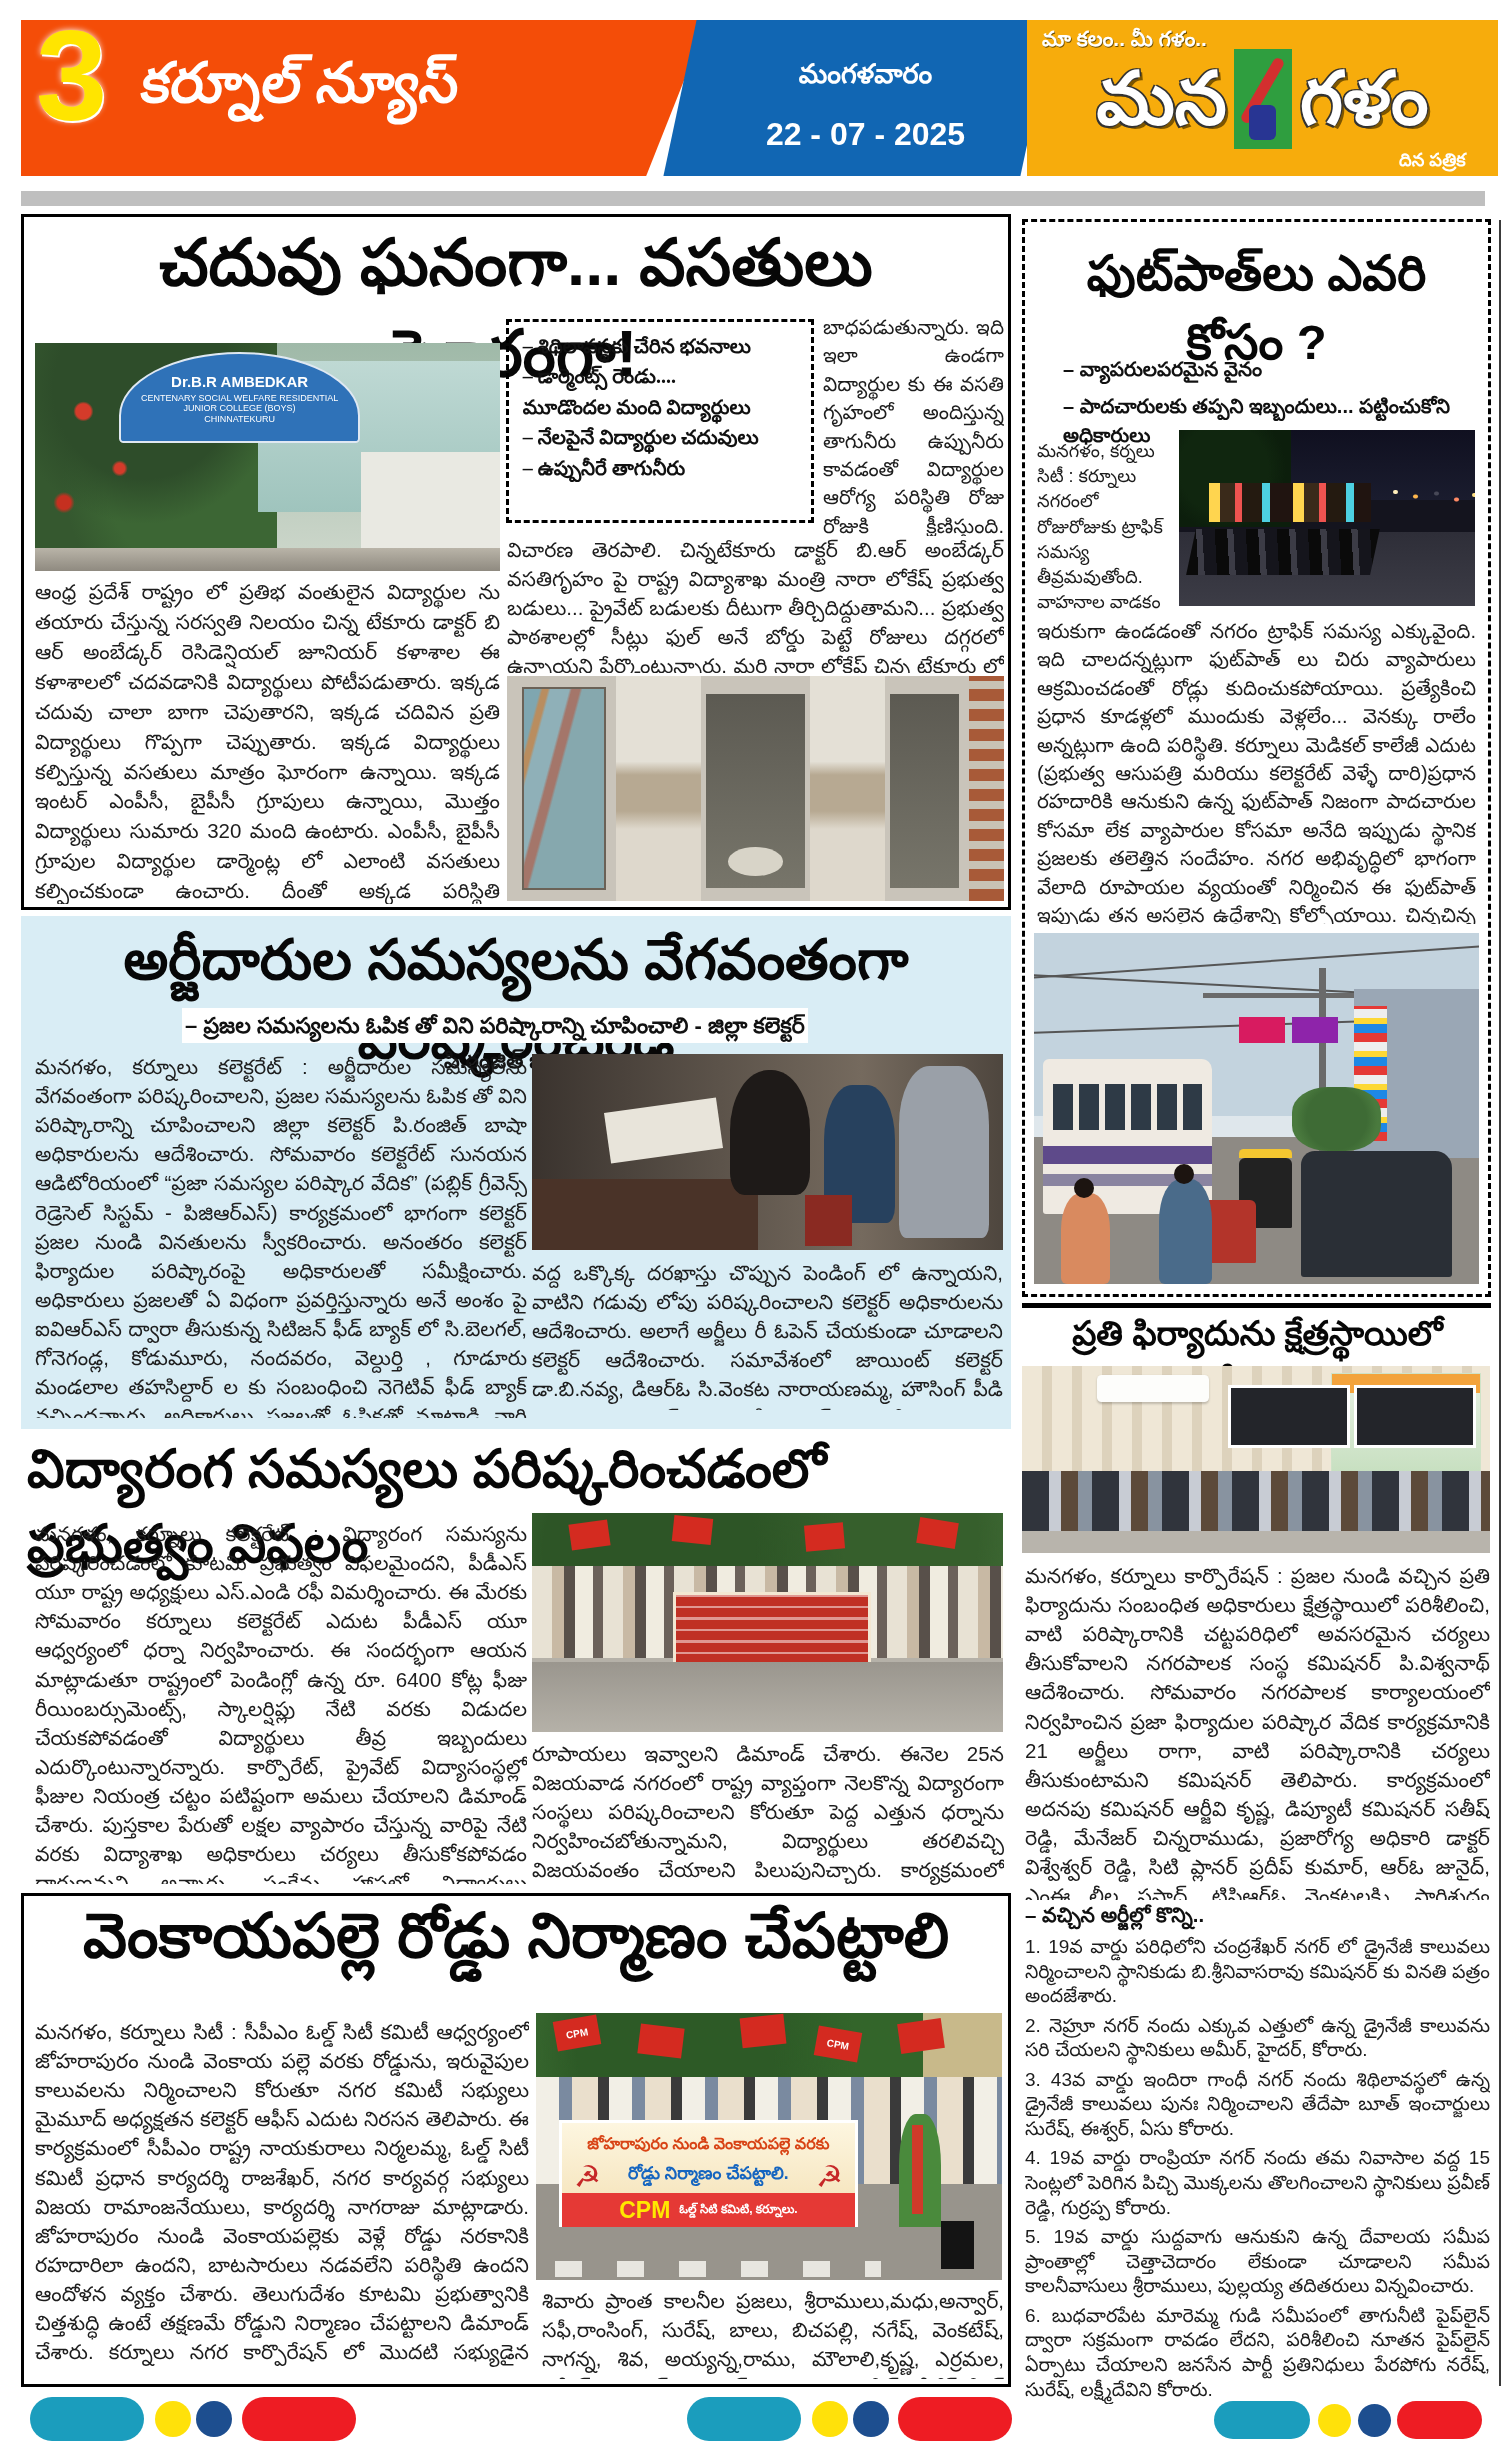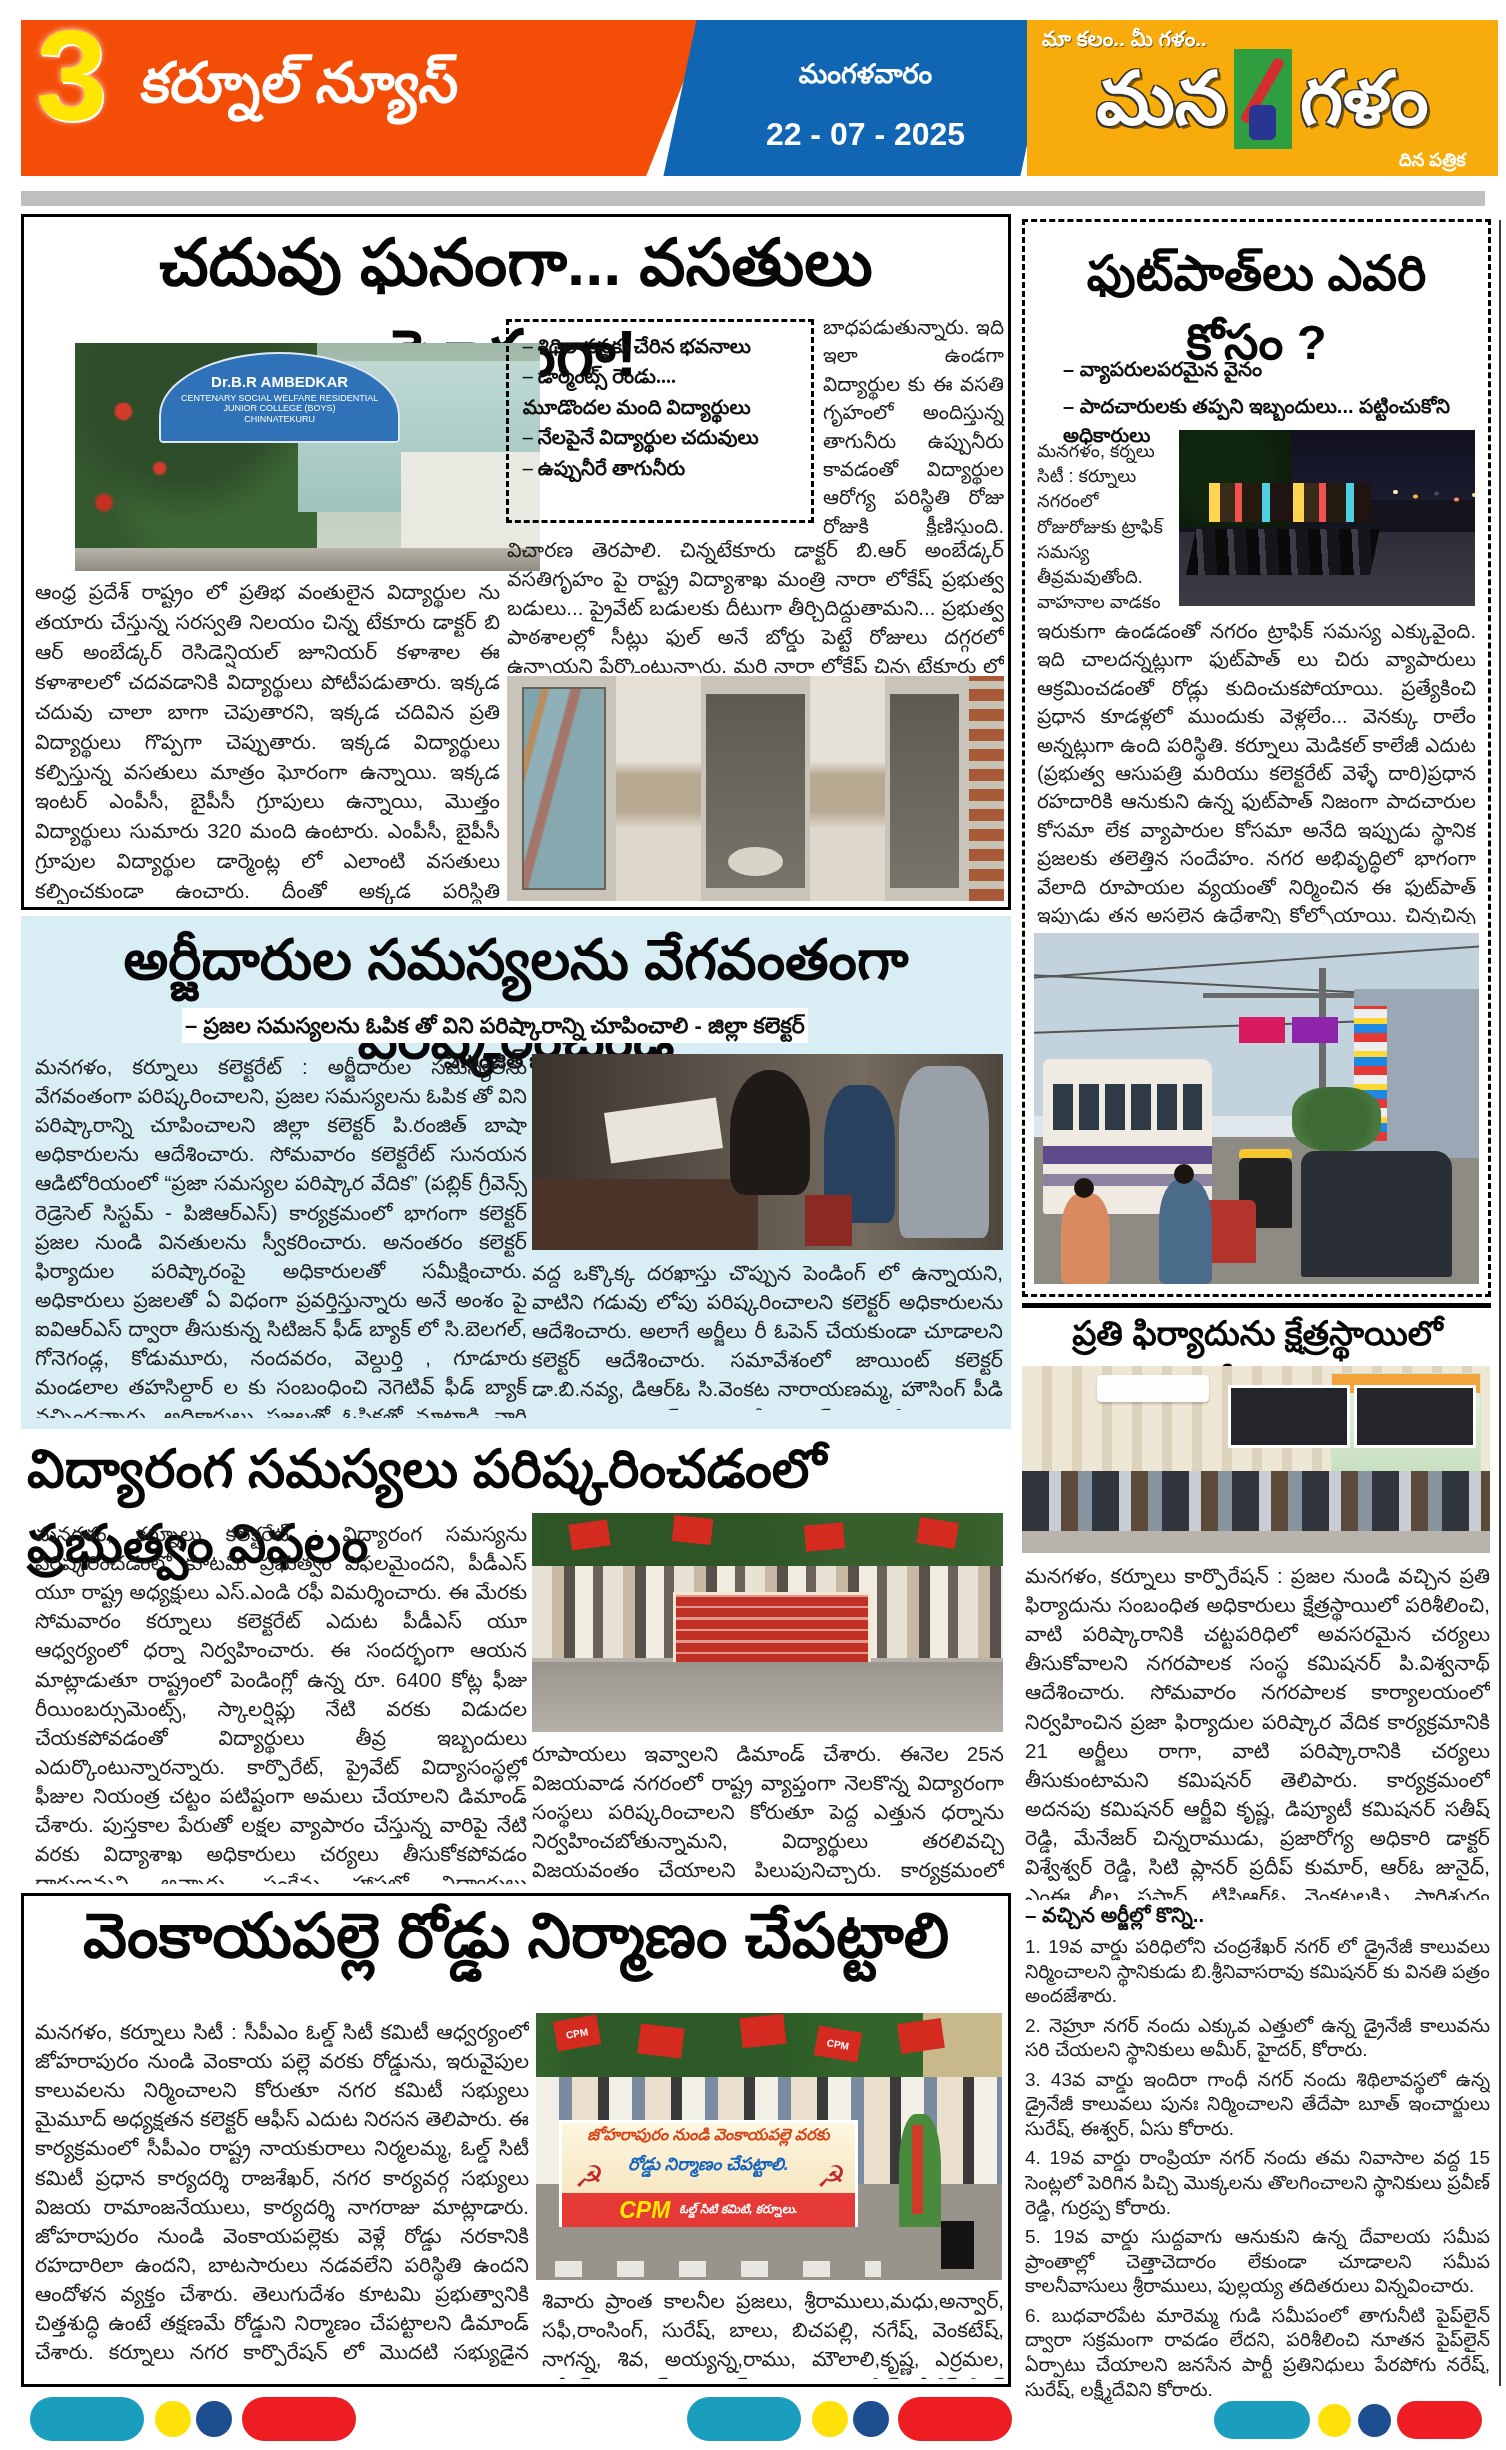--- a/index.html
+++ b/index.html
@@ -87,21 +87,21 @@
   .cpm{background:#98948c;}
   .c-trees{left:0;top:0;width:100%;height:30%;background:
            radial-gradient(circle at 30% 50%,#2d5a26 0 30%,transparent 55%),
            radial-gradient(circle at 75% 40%,#33652a 0 32%,transparent 60%),#3d6e33;}
   .c-bldg{right:0;top:0;width:17%;height:46%;background:#c8b98a;}
   .c-crowd{left:0;top:24%;width:100%;height:40%;background:
            repeating-linear-gradient(90deg,#f2efe6 0 23px,#7a8aa0 23px 36px,#eadfcc 36px 62px,#3a3a3a 62px 73px);}
   .c-flag{position:absolute;width:44px;height:30px;background:#d42a20;color:#fff;font-size:10px;font-weight:bold;
           display:flex;align-items:center;justify-content:center;}
   .c-banner{left:5%;top:40%;width:64%;height:42%;background:linear-gradient(#fdf6e0,#f3dfb2);
-            border:3.8px solid #fff;box-sizing:border-box;text-align:center;padding-top:3px;font-style:italic;}
+            border:3.8px solid #fff;box-sizing:border-box;text-align:center;padding-top:12px;}
   .c-b1{font-size:16px;font-weight:bold;color:#d84315;margin:0;}
   .c-b2{font-size:17.5px;font-weight:bold;color:#1565c0;margin:6px 0 0;}
   .c-strip{position:absolute;left:0;bottom:0;width:100%;height:34%;background:#e53935;
            display:flex;align-items:center;justify-content:center;gap:9px;}
   .c-cpm{font-size:23px;font-weight:bold;color:#ffe800;}
   .c-org{font-size:12px;font-weight:bold;color:#fff;}
   .c-sickle{position:absolute;font-size:30px;color:#c62828;top:34%;}
   .c-woman{right:13%;top:38%;width:9%;height:48%;background:#4a8a3c;border-radius:40% 40% 10% 10%;}
   .c-scarf{position:absolute;left:30%;top:8%;width:26%;height:70%;background:#d03a2a;}
   .c-road{left:0;bottom:0;width:100%;height:20%;background:#98948c;}
@@ -199,21 +199,21 @@
     </span>
     <span class="mast-word">గళం</span>
   </div>
   <div class="abs hdr-edition">దిన పత్రిక</div>
   <div class="abs gray-rule"></div>
   <div class="abs right-rule"></div>
 
   <div class="abs a1-box"></div>
   <div class="abs a1-headline hl center">చదువు ఘనంగా... వసతులు ఘోరంగా!</div>
 
-  <div class="photo college" style="left:35px;top:343px;width:465px;height:228px;margin-left:40px;">
+  <div class="photo college" style="left:35px;top:343px;width:465px;height:228px;">
     <div class="ph folg"></div>
     <div class="ph bldg"></div>
     <div class="ph wwall"></div>
     <div class="ph csign">
       <p class="l1">Dr.B.R AMBEDKAR</p>
       <p class="l2">CENTENARY SOCIAL WELFARE RESIDENTIAL JUNIOR COLLEGE (BOYS)</p>
       <p class="l3">CHINNATEKURU</p>
     </div>
     <div class="ph ground"></div>
   </div>

